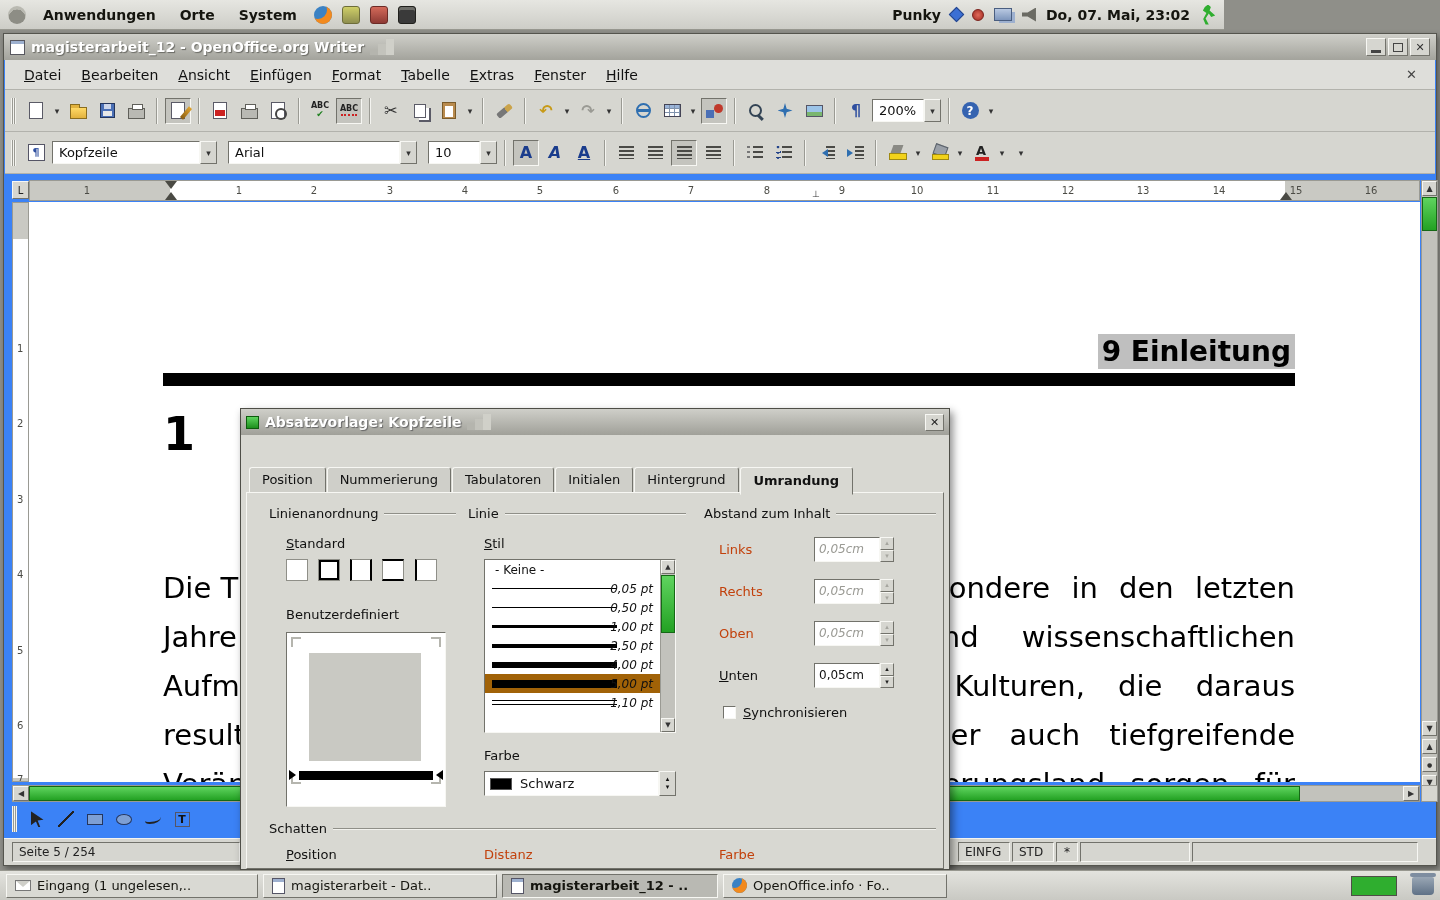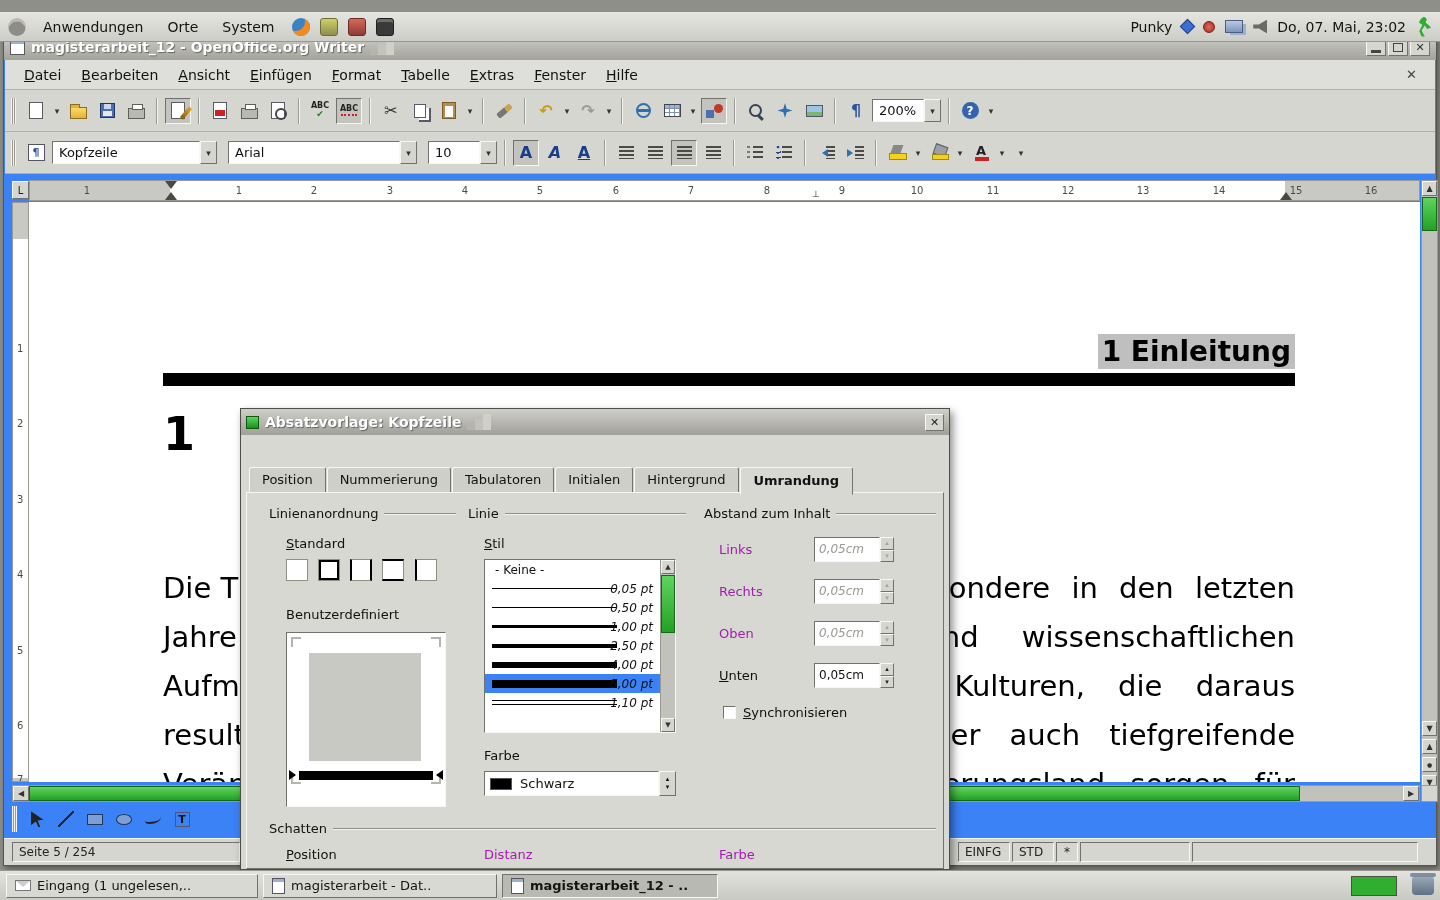--- a/index.html
+++ b/index.html
@@ -4,21 +4,21 @@
 <style>
 *{margin:0;padding:0;box-sizing:border-box}
 body{font-family:"DejaVu Sans",sans-serif;background:#77776f}
 .screen{position:relative;width:1440px;height:900px;overflow:hidden;background:#8f8f89}
 .abs{position:absolute}
 .raised{border:1px solid;border-color:#f7f7f3 #72726b #72726b #f7f7f3;background:#d6d6d0}
 .sunken{border:1px solid;border-color:#72726b #f7f7f3 #f7f7f3 #72726b;background:#fff}
 .mn{display:inline-block}
 .mn::first-letter{text-decoration:underline}
 
-.panel-top{position:absolute;left:0;top:12px;width:1440px;height:30px;background:linear-gradient(#e6e6e1,#cdcdc7);border-bottom:1px solid #97978f;display:flex;align-items:center;justify-content:space-between;padding:0 8px;font-size:14px;font-weight:400;color:#15150f;z-index:80}
+.panel-top{position:absolute;left:0;top:0;width:1224px;height:30px;background:linear-gradient(#e6e6e1,#cdcdc7);border-bottom:1px solid #97978f;display:flex;align-items:center;justify-content:space-between;padding:0 8px;font-size:14px;font-weight:700;color:#15150f;z-index:80}
 .pt-left,.pt-right{display:flex;align-items:center;gap:10px}
 .pt-menu{padding:2px 7px}
 .ico16{width:18px;height:18px;display:inline-block;border-radius:3px}
 .i-foot{background:radial-gradient(circle at 50% 65%,#8d8d85 55%,#b9b9b1 56%);border-radius:50%}
 .i-ffx{border-radius:50%;background:#3b82c4;box-shadow:inset -5px -5px 0 0 #f28a1e}
 .i-cam{background:linear-gradient(#cfcf68,#8f8f4f);border:1px solid #6d6d3a}
 .i-pkg{background:linear-gradient(#d46a5a,#8e3a34);border:1px solid #6b2b26}
 .i-term{background:#3a3a3a;border:1px solid #20201c;box-shadow:inset 0 3px 0 #6d6d68}
 .i-blue{width:11px;height:11px;background:#3b6fd4;transform:rotate(45deg);border:1px solid #24448a}
 .i-red{width:12px;height:12px;background:radial-gradient(#e06a5a,#a02a22);border-radius:50%;border:1px solid #7c211b}
@@ -144,31 +144,31 @@
 .dlg-title .ttl{color:#fff;font-weight:700;font-size:14px;text-shadow:1px 1px 1px #666}
 .dlg-icon{width:13px;height:13px;background:linear-gradient(#5fd45f,#1d8f1d);border:1px solid #0d5c0d}
 .dlg-close{margin-left:auto;width:19px;height:17px;display:flex;align-items:center;justify-content:center;font-size:11px;color:#222;font-weight:700}
 .tabs{position:absolute;left:8px;display:flex;gap:1px}
 .tab{padding:4px 12px 3px;background:#cfcfc9;border:1px solid;border-color:#f7f7f3 #72726b #72726b #f7f7f3;border-radius:3px 3px 0 0;font-size:13px;white-space:nowrap}
 .tab.active{background:#d8d8d2;font-weight:700;padding:5px 13px 6px;position:relative;z-index:3}
 .tabpanel{position:absolute;left:5px;right:5px;top:83px;bottom:0;border:1px solid;border-color:#f7f7f3 #72726b #72726b #f7f7f3;background:#d8d8d2}
 .grp{position:absolute;display:flex;align-items:center;gap:6px;font-size:13px}
 .grp .gline{flex:1;height:2px;border-top:1px solid #8f8f88;border-bottom:1px solid #f2f2ee}
 .dlbl{position:absolute;font-size:13px}
-.gray{color:#a21caf}
+.gray{color:#c2410c}
 .presetbox{width:22px;height:22px;background:#fff;border:1px solid #8f8f88;display:inline-block;margin-right:6px;position:relative}
 .preview{position:absolute;background:#fff;border:1px solid;border-color:#72726b #f7f7f3 #f7f7f3 #72726b}
 .cmark{position:absolute;width:10px;height:10px;border:0 solid #b5b5ae}
 .fieldrect{position:absolute;background:#c9c9c3}
 .blkline{position:absolute;background:#000}
 .listbox{position:absolute;background:#fff;border:1px solid;border-color:#72726b #f7f7f3 #f7f7f3 #72726b}
 .lrow{position:relative;height:19px;display:flex;align-items:center}
 .lrow .smp{position:absolute;left:7px;right:58px}
 .lrow .lab{position:absolute;right:22px;font-size:12px;font-style:italic}
-.lrow.sel{background:#3b82f6}
+.lrow.sel{background:#a16207}
 .lsb{position:absolute;right:0;top:0;width:15px;bottom:0;background:#c2c2bc;border-left:1px solid #9a9a93}
 .spinfld{position:absolute;width:80px;height:25px;display:flex}
 .spinfld .val{flex:1;background:#fff;border:1px solid;border-color:#72726b #f7f7f3 #f7f7f3 #72726b;font-size:12px;padding:4px 4px;font-style:italic}
 .spincol{width:14px;display:flex;flex-direction:column}
 .spincol .sp{flex:1;display:flex;align-items:center;justify-content:center;font-size:7px;color:#222}
 .dis .val{color:#9a9a94}
 .dis .sp{color:#a6a69f}
 .chkbox{position:absolute;width:13px;height:13px;background:#fff;border:1px solid;border-color:#72726b #f7f7f3 #f7f7f3 #72726b}
 
 .taskbar{position:absolute;left:0;top:870px;width:1440px;height:30px;background:linear-gradient(#e3e3de,#c9c9c3);border-top:1px solid #97978f;display:flex;align-items:center;padding:0 6px;gap:5px;font-size:13px;color:#15150f;z-index:80}
@@ -439,21 +439,21 @@
       <span class="num" style="top:215px">2</span>
       <span class="num" style="top:291px">3</span>
       <span class="num" style="top:366px">4</span>
       <span class="num" style="top:442px">5</span>
       <span class="num" style="top:517px">6</span>
       <span class="num" style="top:571px">7</span>
     </div>
 
     <div class="docarea">
       <div class="abs" style="left:134px;top:133px;width:1132px;text-align:right">
-        <span class="hl-field">1 Einleitung</span>
+        <span class="hl-field">9 Einleitung</span>
       </div>
       <div class="abs" style="left:134px;top:171px;width:1132px;height:13px;background:#000"></div>
       <div class="abs" style="left:134px;top:205px;font-size:46px;font-weight:700">1</div>
       <span class="bodyline" style="left:134px;top:369px">Die T</span>
       <span class="bodyline" style="right:125px;top:369px;word-spacing:12px">besondere in den letzten</span>
       <span class="bodyline" style="left:134px;top:418px">Jahre</span>
       <span class="bodyline" style="right:125px;top:418px;word-spacing:34px">und wissenschaftlichen</span>
       <span class="bodyline" style="left:134px;top:467px">Aufme</span>
       <span class="bodyline" style="right:125px;top:467px;word-spacing:24px">Kulturen, die daraus</span>
       <span class="bodyline" style="left:134px;top:516px">resulti</span>
@@ -663,17 +663,21 @@
       <span>Eingang (1 ungelesen,..</span>
     </span>
     <span class="tkbtn" style="width:234px">
       <span class="tk-page"></span>
       <span>magisterarbeit - Dat..</span>
     </span>
     <span class="tkbtn active" style="width:216px">
       <span class="tk-page"></span>
       <span>magisterarbeit_12 - ..</span>
     </span>
+    <span class="tkbtn" style="width:224px">
+      <span class="ico16 i-ffx" style="width:15px;height:15px;flex:none"></span>
+      <span>OpenOffice.info · Fo..</span>
+    </span>
     <span class="pager"></span>
     <span class="trash"></span>
   </div>
 
 </div>
 
 </body></html>

